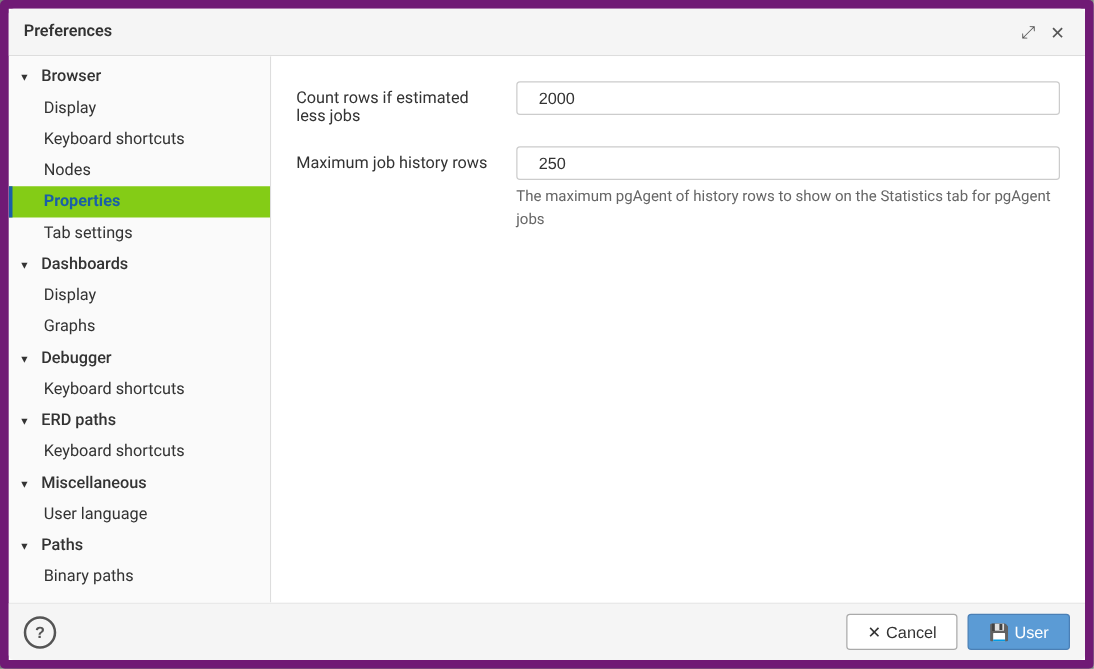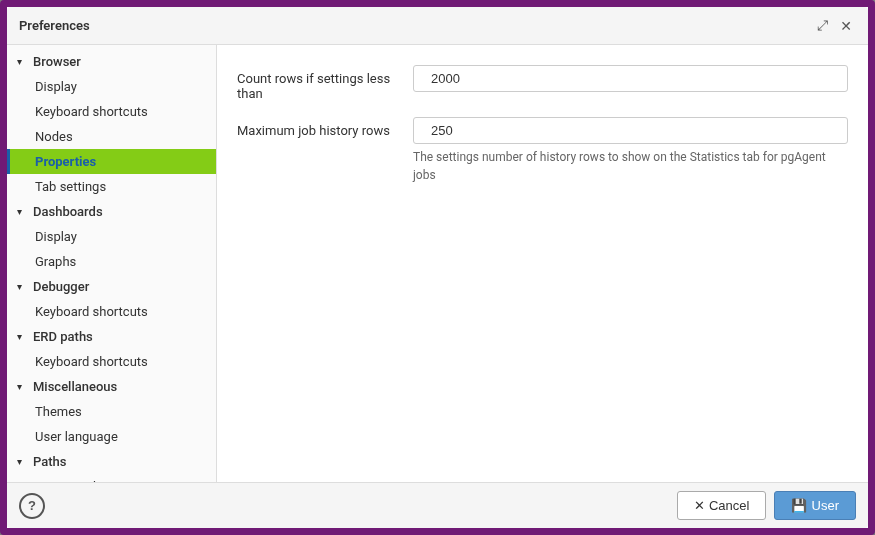--- a/index.html
+++ b/index.html
@@ -267,49 +267,48 @@
           <span>ERD paths</span>
         </div>
         <div class="sidebar-item">Keyboard shortcuts</div>
       </div>
 
       <div class="sidebar-group">
         <div class="sidebar-group-header">
           <span class="chevron">▾</span>
           <span>Miscellaneous</span>
         </div>
-        <div class="sidebar-item">Themes</div>
         <div class="sidebar-item">User language</div>
       </div>
 
       <div class="sidebar-group">
         <div class="sidebar-group-header">
           <span class="chevron">▾</span>
           <span>Paths</span>
         </div>
         <div class="sidebar-item">Binary paths</div>
 
       </div>
     </div>
 
     <div class="content-area">
 
       <div class="form-row">
-        <div class="form-label">Count rows if settings less than</div>
+        <div class="form-label">Count rows if estimated less jobs</div>
         <div class="form-field-block">
           <input class="form-input" type="text" value="2000" style="">
         </div>
       </div>
 
       <div class="form-row">
         <div class="form-label">Maximum job history rows</div>
         <div class="form-field-block">
           <input class="form-input" type="text" value="250" style="">
           <div class="form-help">
-            The settings number of history rows to show on the Statistics tab for pgAgent jobs
+            The maximum pgAgent of history rows to show on the Statistics tab for pgAgent jobs
           </div>
         </div>
       </div>
     </div>
   </div>
 
   <div class="dialog-footer">
     <div class="footer-left">
       <button class="help-btn">?</button>
     </div>

